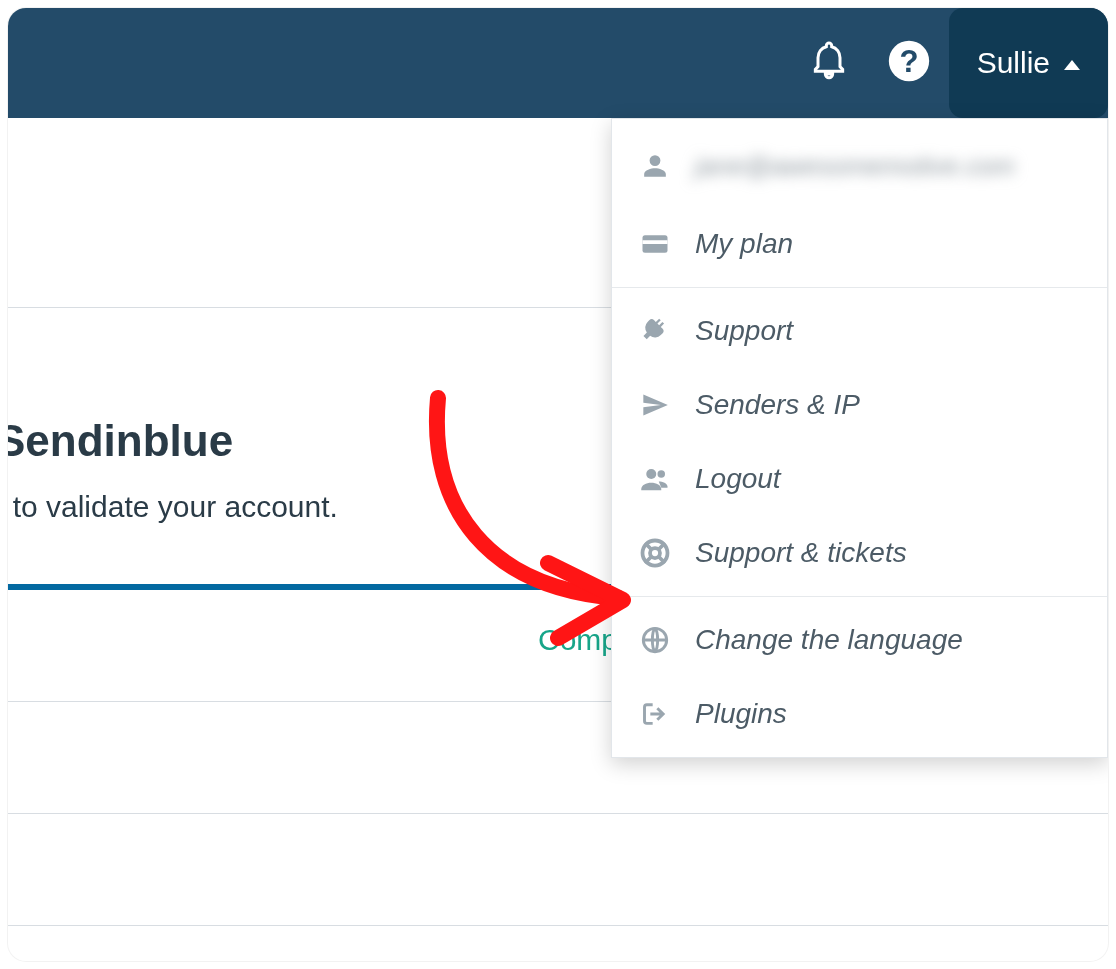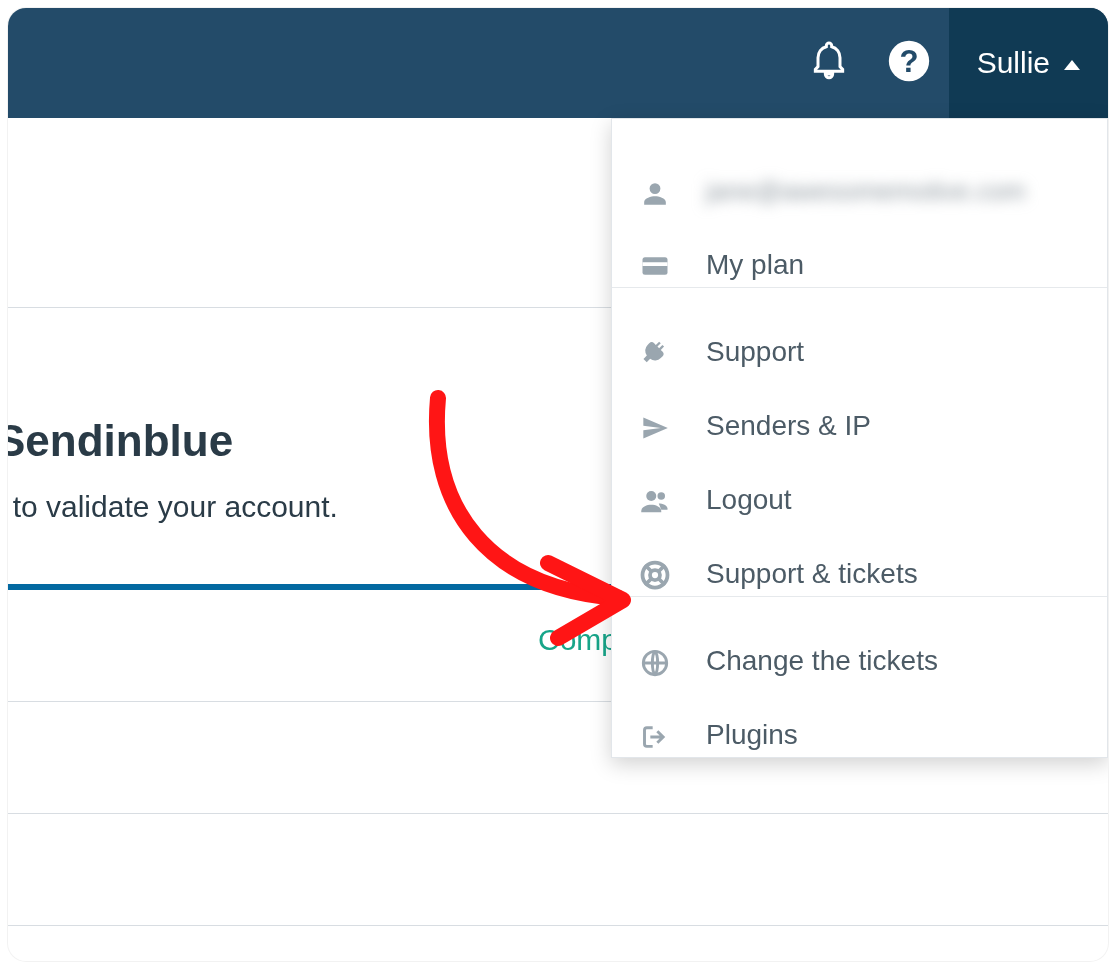--- a/index.html
+++ b/index.html
@@ -1,34 +1,34 @@
 <!DOCTYPE html>
 <html><head>
 <meta charset="utf-8">
 <style>
   * { box-sizing: border-box; margin: 0; padding: 0; }
   html, body { width: 1116px; height: 969px; font-family: -apple-system, Helvetica, Arial, sans-serif; background:#fff; overflow:hidden; }
   .frame { position:relative; width:1100px; height:953px; margin:8px; border-radius:18px; overflow:hidden; box-shadow:0 0 0 1px rgba(0,0,0,.05); background:#fff;}
   .topbar { position:relative; height:110px; background:#234b69; display:flex; align-items:center; justify-content:flex-end; padding-right:0;}
   .topbar .icon-btn { width:80px; height:110px; display:flex; align-items:center; justify-content:center; cursor:pointer;}
   .topbar svg { fill:#ffffff; }
-  .user-chip { height:110px; background:#103a54; display:flex; align-items:center; gap:14px; padding:0 28px; cursor:pointer;}
+  .user-chip { height:110px; background:#103a54; display:flex; align-items:center; gap:14px; padding:0 28px; cursor:pointer;border-radius:14px;}
   .user-chip span { color:#fff; font-size:30px; font-weight:400;}
   .caret-up { width:0;height:0;border-left:8px solid transparent;border-right:8px solid transparent;border-bottom:10px solid #fff; margin-top:4px;}
   .content { position:relative; height:calc(100% - 110px); }
   .section-top { height:190px; border-bottom:1px solid #d8dde2; }
   .section-mid { padding:20px 0 0 0; border-bottom:6px solid #0369a1;}
   .heading { font-size:44px; font-weight:700; color:#2a3b47; margin-left:-12px; padding-top:88px;}
   .sub { font-size:30px; color:#2a3b47; margin-top:24px; margin-left:-12px; padding-bottom:60px;}
   .row { height:112px; border-bottom:1px solid #d8dde2;}
   .comp { color:#17a589; font-size:30px; position:absolute; left:530px; top:505px;}
   .dropdown { position:absolute; top:0; right:0; width:497px; background:#fff; box-shadow:0 6px 20px rgba(0,0,0,.18); border:1px solid #e2e6ea;}
   .dd-group { border-bottom:1px solid #e6e9ec; padding:6px 0;}
   .dd-group:last-child{border-bottom:none;}
-  .dd-item { display:flex; align-items:flex-end; gap:34px; height:74px; padding:0 26px; cursor:pointer;}
+  .dd-item { display:flex; align-items:center; gap:23px; height:74px; padding:0 26px; cursor:pointer;font-style:italic;}
   .dd-item.first { height:82px; }
   .dd-item .lbl { font-size:28px; color:#4c5b66; }
   .dd-item .ico { width:34px; display:flex; justify-content:center;}
   .dd-item .ico svg { fill:#9aa6af; }
   .blurred { filter: blur(7px); color:#8a949c; font-size:26px;}
   .arrow { position:absolute; left:400px; top:270px; pointer-events:none;}
 </style>
 </head>
 <body>
 
@@ -132,21 +132,21 @@
       </div>
 
       <div class="dd-group">
         <div class="dd-item">
           <span class="ico">
             <svg width="28" height="28" viewBox="0 0 24 24">
                 <circle cx="12" cy="12" r="10" fill="none" stroke="#9aa6af" stroke-width="2.5"></circle>
                 <path d="M2 12h20M12 2c3 3 3 17 0 20M12 2c-3 3-3 17 0 20" fill="none" stroke="#9aa6af" stroke-width="2.5"></path>
               </svg>
           </span>
-          <span class="lbl">Change the tickets</span>
+          <span class="lbl">Change the language</span>
         </div>
         <div class="dd-item">
           <span class="ico">
             <svg width="28" height="28" viewBox="0 0 24 24">
                 <path d="M10 4H5a2 2 0 0 0-2 2v12a2 2 0 0 0 2 2h5" fill="none" stroke="#9aa6af" stroke-width="2.5"></path>
                 <path d="M14 7l5 5-5 5M19 12H8" fill="none" stroke="#9aa6af" stroke-width="2.5"></path>
               </svg>
           </span>
           <span class="lbl">Plugins</span>
         </div>

